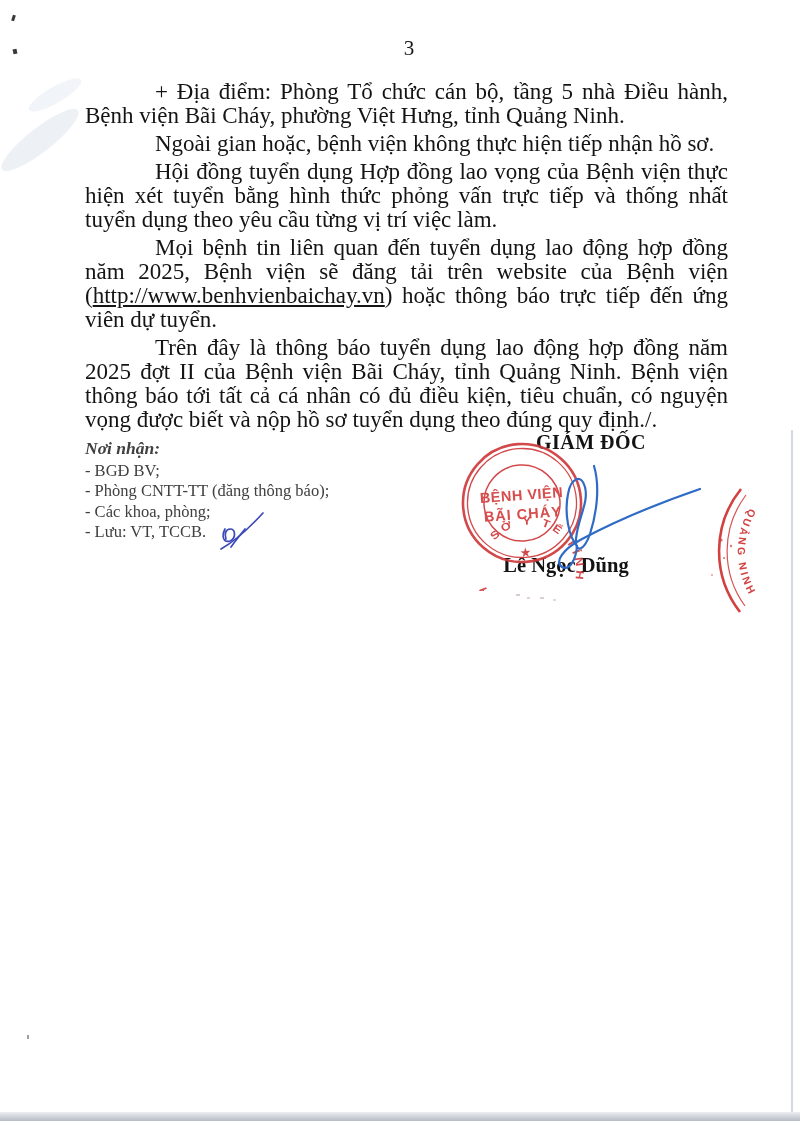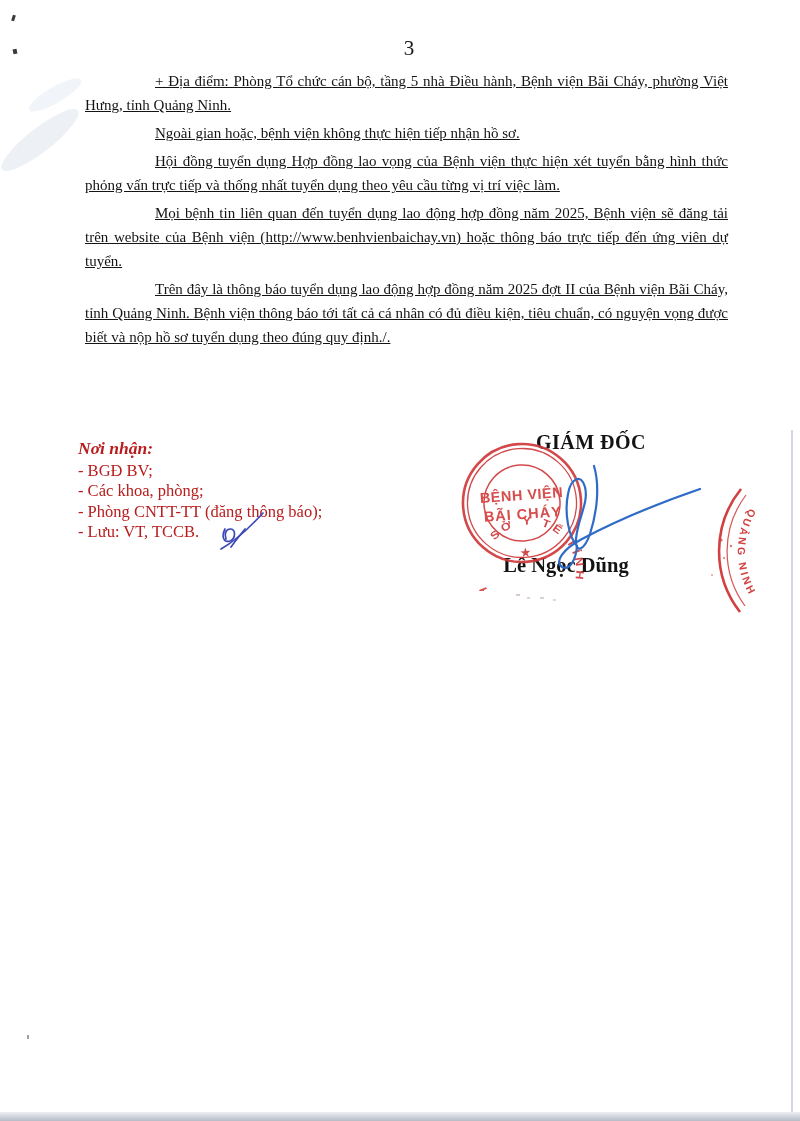--- a/index.html
+++ b/index.html
@@ -9,31 +9,30 @@
     font-family:"Liberation Serif","DejaVu Serif",serif;
     position:relative;overflow:hidden;
     color:#171717;
   }
   .page{position:absolute;inset:0;}
   .page-number{
     position:absolute;top:36px;left:0;width:818px;
     text-align:center;font-size:21px;color:#171717;
   }
   .content{
-    position:absolute;left:85px;top:69px;width:643px;
-    font-size:15px;line-height:24px;text-align:justify;
+    position:absolute;left:85px;top:80px;width:643px;
+    font-size:23px;line-height:24px;text-align:justify;
     color:#141414;
-    text-decoration:underline;
   }
   .content p{margin:0 0 4px 0;text-indent:70px;}
   .content p.heading{font-weight:bold;}
   .url{text-decoration:underline;}
   .recipients{
-    position:absolute;left:78px;top:438px;width:330px;
-    font-size:16.5px;line-height:20.5px;color:#b91c1c;
+    position:absolute;left:85px;top:438px;width:330px;
+    font-size:16.5px;line-height:20.5px;color:#404040;
   }
   .recipients .label{font-weight:bold;font-style:italic;font-size:17.5px;margin-bottom:2px;}
   .sig-block-title{
     position:absolute;left:486px;top:431px;width:160px;
     text-align:right;font-weight:bold;font-size:20px;letter-spacing:.5px;color:#131313;
   }
   .signer-name{
     position:absolute;left:466px;top:554px;width:200px;
     text-align:center;font-weight:bold;font-size:20.5px;color:#131313;
   }
@@ -60,22 +59,22 @@
     <p>+ Địa điểm: Phòng Tổ chức cán bộ, tầng 5 nhà Điều hành, Bệnh viện Bãi Cháy, phường Việt Hưng, tỉnh Quảng Ninh.</p>
     <p>Ngoài gian hoặc, bệnh viện không thực hiện tiếp nhận hồ sơ.</p>
     <p>Hội đồng tuyển dụng Hợp đồng lao vọng của Bệnh viện thực hiện xét tuyển bằng hình thức phỏng vấn trực tiếp và thống nhất tuyển dụng theo yêu cầu từng vị trí việc làm.</p>
     <p><span>Mọi bệnh tin liên quan đến tuyển dụng lao động hợp đồng năm 2025, Bệnh viện sẽ đăng tải trên website của Bệnh viện (</span><span class="url">http://www.benhvienbaichay.vn</span><span>) hoặc thông báo trực tiếp đến ứng viên dự tuyển.</span></p>
     <p>Trên đây là thông báo tuyển dụng lao động hợp đồng năm 2025 đợt II của Bệnh viện Bãi Cháy, tỉnh Quảng Ninh. Bệnh viện thông báo tới tất cả cá nhân có đủ điều kiện, tiêu chuẩn, có nguyện vọng được biết và nộp hồ sơ tuyển dụng theo đúng quy định./.</p>
   </div>
 
   <div class="recipients">
     <div class="label">Nơi nhận:</div>
     <div>- BGĐ BV;</div>
+    <div>- Phòng CNTT-TT (đăng thông báo);</div>
     <div>- Các khoa, phòng;</div>
-    <div>- Phòng CNTT-TT (đăng thông báo);</div>
     <div>- Lưu: VT, TCCB.</div>
   </div>
 
   <div class="sig-block-title">GIÁM ĐỐC</div>
   <div class="signer-name">Lê Ngọc Dũng</div>
 
   <svg class="stamp-svg" viewBox="0 0 170 170">
     <g transform="rotate(-4 82 82)" fill="none" stroke="#cf3a3c" opacity="0.92">
       <circle cx="82" cy="82" r="59" stroke-width="2.6"></circle>
       <circle cx="82" cy="82" r="54.5" stroke-width="1.3"></circle>

